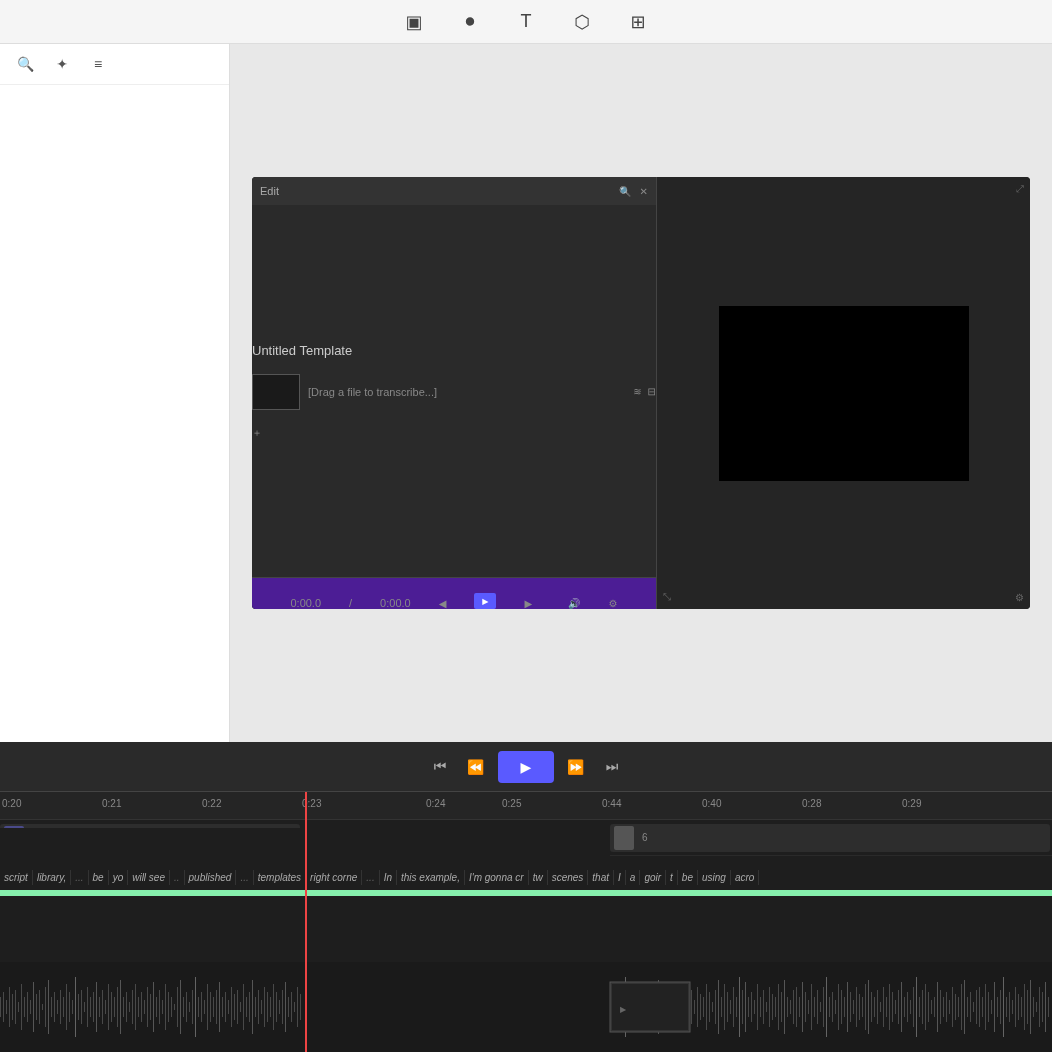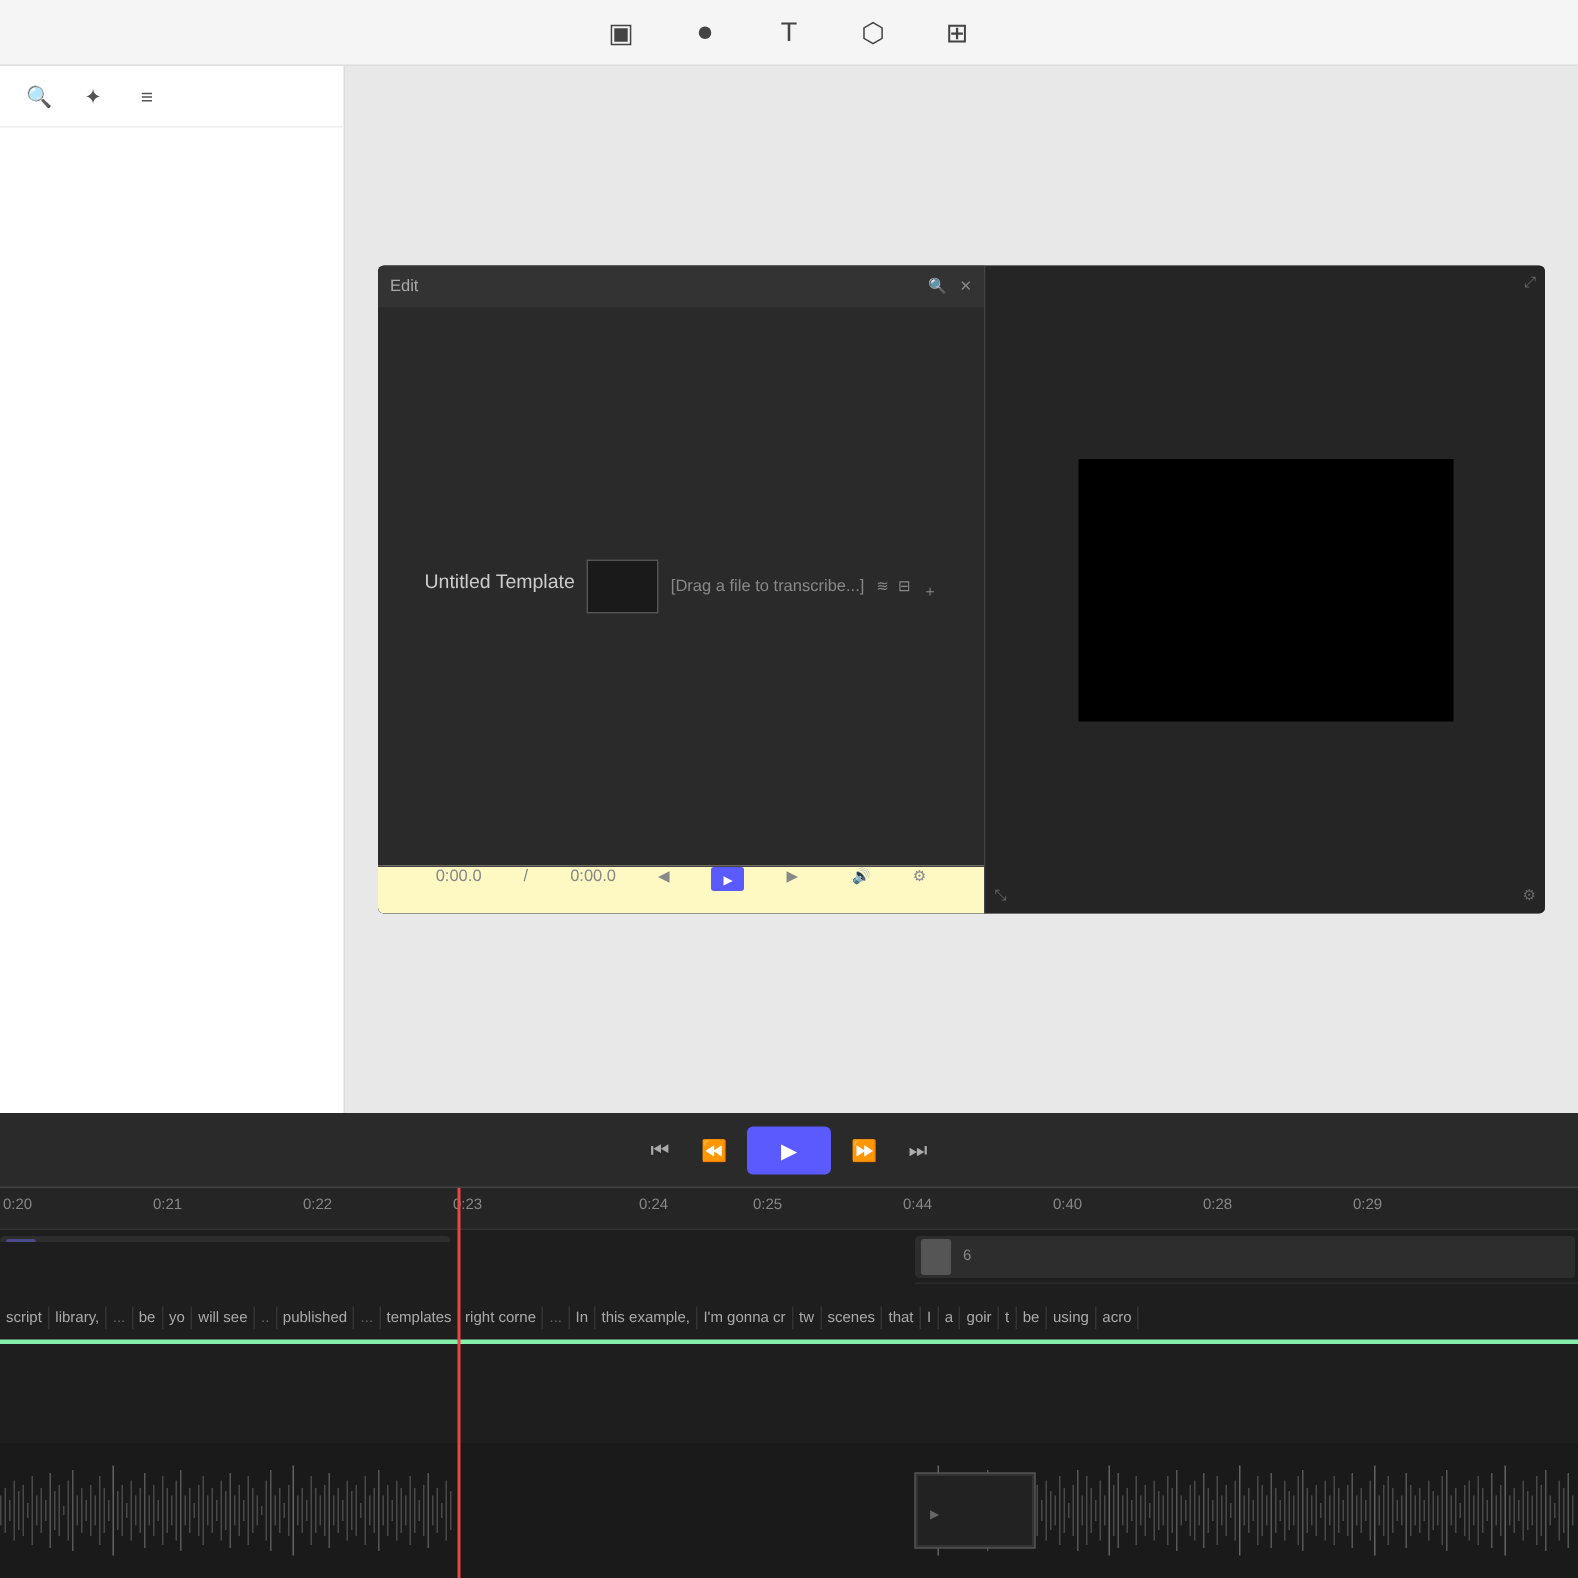--- a/index.html
+++ b/index.html
@@ -115,22 +115,21 @@
       display: flex;
       align-items: center;
       justify-content: space-between;
       padding: 0 8px;
       font-size: 11px;
       color: #aaa;
     }
     .video-left-body {
       flex: 1;
       display: flex;
-      flex-direction: row;
-      align-items: center;
+      flex-direction: column;
       justify-content: center;
       gap: 8px;
     }
     .template-title {
       font-size: 13px;
       color: #ccc;
       margin-bottom: 8px;
     }
     .drop-area {
       display: flex;
@@ -142,24 +141,24 @@
       height: 36px;
       background: #1a1a1a;
       border: 1px solid #555;
     }
     .drop-text {
       font-size: 11px;
       color: #888;
     }
     .video-left-footer {
       height: 32px;
-      background: #fef9c3;
+      background: #4c1d95;
       border-top: 1px solid #444;
       display: flex;
-      align-items: flex-start;
+      align-items: flex-end;
       justify-content: center;
       gap: 28px;
     }
     .playback-control {
       font-size: 11px;
       color: #888;
     }
     .play-btn-small {
       width: 22px;
       height: 16px;
@@ -352,24 +351,25 @@
     }
 
     
     .transcript-track {
       position: absolute;
       top: 72px;
       left: 0;
       right: 0;
       height: 32px;
       background: #1e1e1e;
-      border-bottom: 3px solid #86efac;
+      border-bottom: 6px solid #86efac;
       display: flex;
       align-items: center;
       overflow: hidden;
+      font-style: italic;
     }
     .transcript-word {
       flex: none;
       font-size: 10px;
       color: #aaa;
       padding: 2px 4px;
       white-space: nowrap;
       border-right: 1px solid #333;
     }
     .transcript-word.dim {

